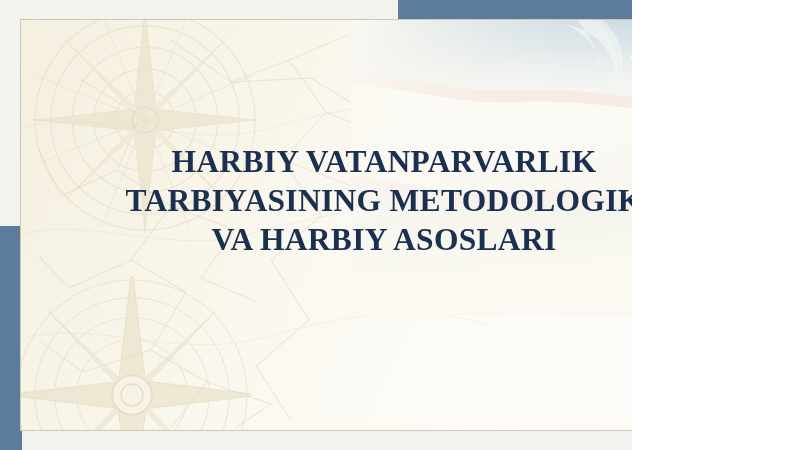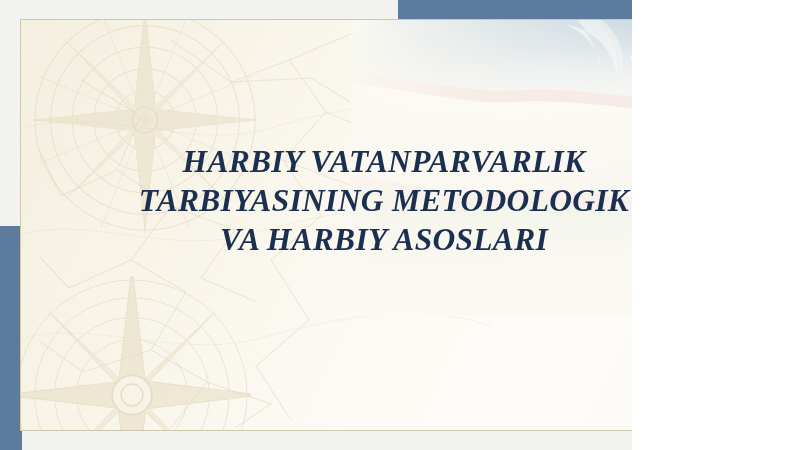--- a/index.html
+++ b/index.html
@@ -7,21 +7,20 @@
     padding: 0;
     background: #ffffff;
   }
   #slide {
     position: relative;
     width: 632px;
     height: 450px;
     overflow: hidden;
     background: #a16207;
     font-family: "Liberation Serif", serif;
-    font-style: italic;
   }
 
   
   .accent-block {
     position: absolute;
     background: #5d7b9c;
   }
   #accent-top-right {
     left: 398px;
     top: 0;

